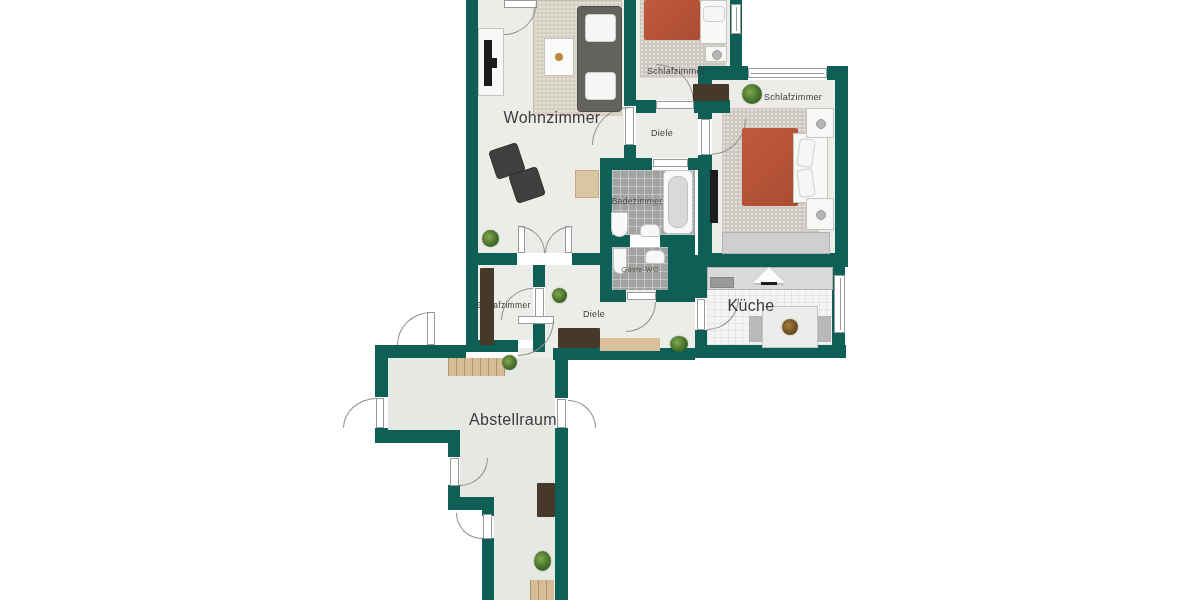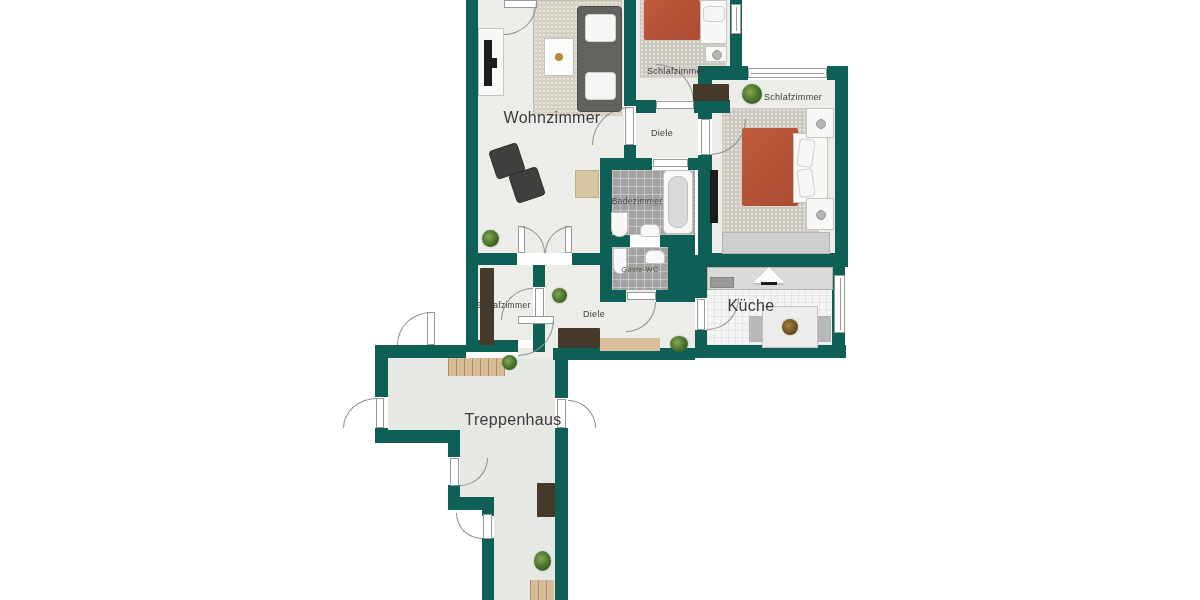--- a/index.html
+++ b/index.html
@@ -235,15 +235,15 @@
 
   <div class="label" style="left:552px;top:118px;">Wohnzimmer</div>
   <div class="label" style="left:676px;top:71px;font-size:9px;">Schlafzimmer</div>
   <div class="label" style="left:793px;top:97px;font-size:9px;">Schlafzimmer</div>
   <div class="label" style="left:662px;top:133px;font-size:9px;">Diele</div>
   <div class="label" style="left:637px;top:201px;font-size:8.5px;color:#4a4a48;">Badezimmer</div>
   <div class="label" style="left:640px;top:269px;font-size:7.5px;color:#55554f;">Gäste-WC</div>
   <div class="label" style="left:751px;top:306px;">Küche</div>
   <div class="label" style="left:503px;top:305px;font-size:8.5px;">Schlafzimmer</div>
   <div class="label" style="left:594px;top:314px;font-size:9px;">Diele</div>
-  <div class="label" style="left:513px;top:420px;">Treppenhaus</div>
+  <div class="label" style="left:513px;top:420px;">Abstellraum</div>
 
 </div>
 
 </body></html>

